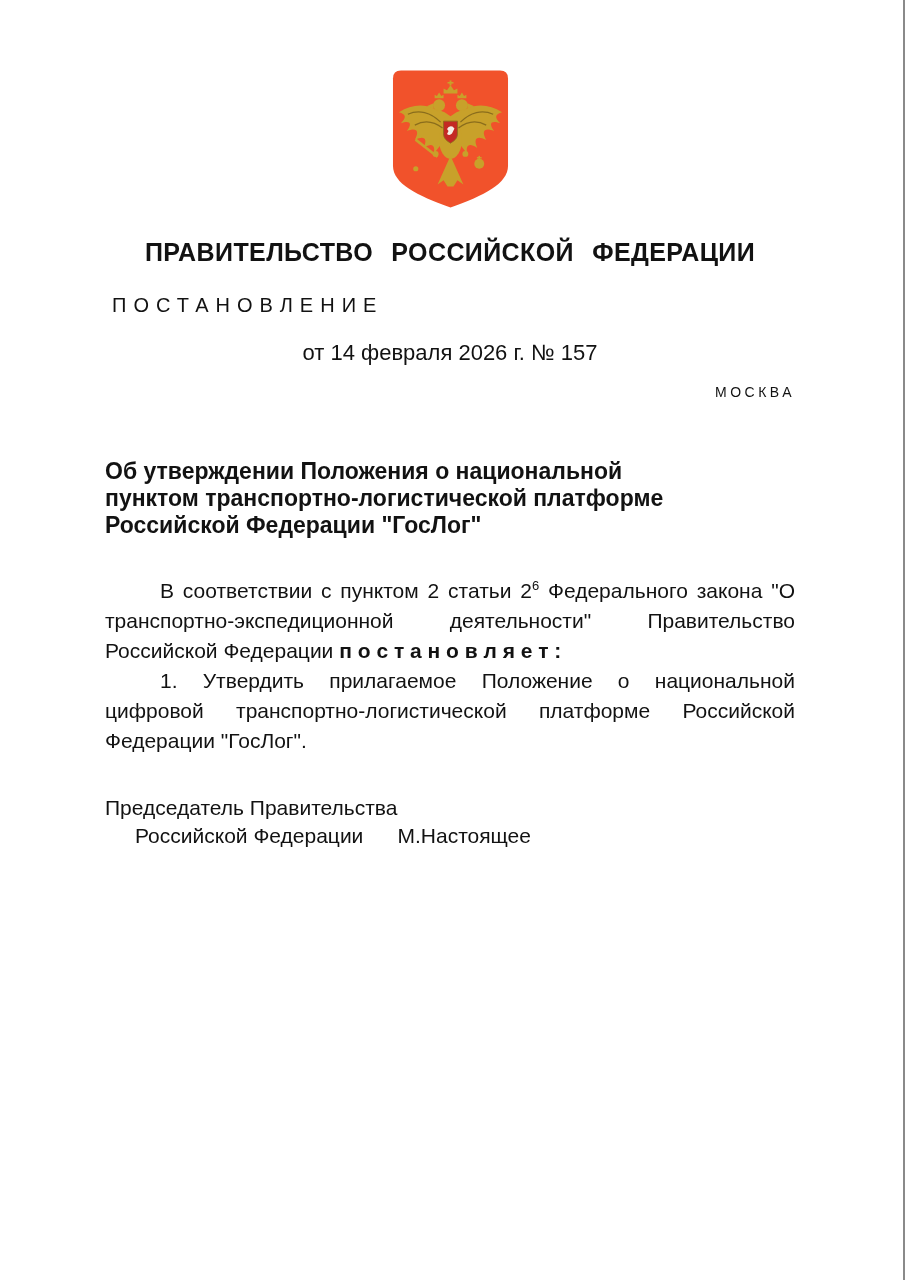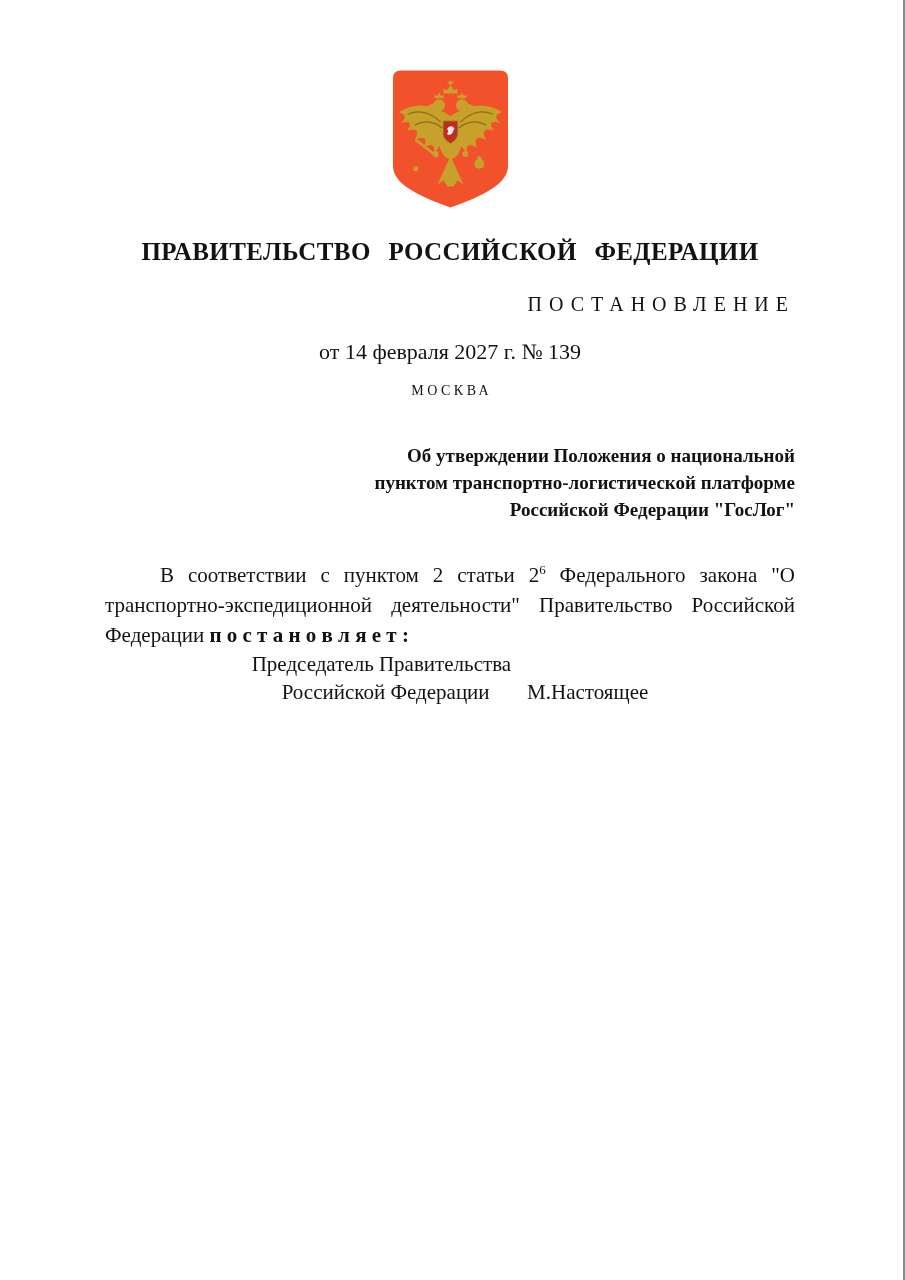--- a/index.html
+++ b/index.html
@@ -3,21 +3,21 @@
 <meta charset="utf-8">
 <style>
   * { margin: 0; padding: 0; box-sizing: border-box; }
   html, body { background: #ffffff; }
   .page {
     position: relative;
     width: 905px;
     height: 1280px;
     background: #ffffff;
     border-right: 2px solid #8a8a8a;
-    font-family: Liberation Serif, serif;
+    font-family: Liberation Sans, sans-serif;
     color: #121212;
     overflow: hidden;
   }
   .content {
     padding: 68px 108px 0 105px;
   }
   .emblem-wrap {
     text-align: center;
   }
   .emblem-wrap svg {
@@ -27,41 +27,41 @@
     margin-top: 24px;
     text-align: center;
     font-size: 25px;
     font-weight: bold;
     word-spacing: 11px;
     letter-spacing: 0.4px;
     white-space: nowrap;
   }
   .doc-type {
     margin-top: 27px;
-    text-align: right;
+    text-align: left;
     font-size: 20px;
     letter-spacing: 7px;
     text-indent: 7px; 
   }
   .date-line {
     margin-top: 23px;
     text-align: center;
     font-size: 22px;
   }
   .city {
     margin-top: 18px;
-    text-align: center;
+    text-align: right;
     font-size: 14px;
     letter-spacing: 3.5px;
     text-indent: 3.5px;
   }
   .doc-title {
-    margin-top: 43px;
-    text-align: right;
-    font-size: 19px;
+    margin-top: 58px;
+    text-align: left;
+    font-size: 23px;
     font-weight: bold;
     line-height: 27px;
   }
   .body-text {
     margin-top: 37px;
     font-size: 21px;
     line-height: 30px;
     text-align: justify;
   }
   .para {
@@ -70,26 +70,26 @@
   .resolves {
     font-weight: bold;
     margin-top: 8px;
   }
   sup.fn {
     font-size: 13px;
     line-height: 0;
     vertical-align: super;
   }
   .signature {
+    margin-top: 38px;
     display: flex;
-    justify-content: center;
+    justify-content: flex-start;
     align-items: flex-end;
     font-size: 21px;
     line-height: 28px;
-    gap: 16px;
   }
   .sig-line2 {
     padding-left: 30px;
   }
   .sig-name {
     white-space: nowrap;
   }
 </style>
 </head>
 <body>
@@ -148,32 +148,33 @@
           <path d="M53 53 h14 v13 c0 4.5 -3.5 7 -7 9.2 c-3.5 -2.2 -7 -4.7 -7 -9.2 Z" fill="#c42a24" stroke="#8a6d1c" stroke-width="0.8"></path>
           <path d="M56.5 61 q2 -4 5.5 -2.5 l2 2 l-2.5 5 q-2.5 2.5 -5 0.5 l1.5 -3 Z" fill="#f5f0e6"></path>
         </g>
       </svg>
     </div>
 
     <div class="gov-title">ПРАВИТЕЛЬСТВО РОССИЙСКОЙ ФЕДЕРАЦИИ</div>
 
     <div class="doc-type">ПОСТАНОВЛЕНИЕ</div>
 
-    <div class="date-line">от 14 февраля 2027 г. № 139</div>
+    <div class="date-line">от 14 февраля 2026 г. № 157</div>
 
     <div class="city">МОСКВА</div>
 
     <div class="doc-title">
       <div>Об утверждении Положения о национальной</div>
       <div>пунктом транспортно-логистической платформе</div>
       <div>Российской Федерации "ГосЛог"</div>
     </div>
 
     <div class="body-text">
       <p class="para"><span>В соответствии с пунктом 2 статьи 2</span><sup class="fn">6</sup><span> Федерального закона "О транспортно-экспедиционной деятельности" Правительство Российской Федерации </span><span class="resolves">п о с т а н о в л я е т :</span></p>
+      <p class="para">1. Утвердить прилагаемое Положение о национальной цифровой транспортно-логистической платформе Российской Федерации "ГосЛог".</p>
     </div>
 
     <div class="signature">
       <div class="sig-left">
         <div>Председатель Правительства</div>
         <div class="sig-line2">Российской Федерации</div>
       </div>
       <div class="sig-name">М.Настоящее</div>
     </div>
 

